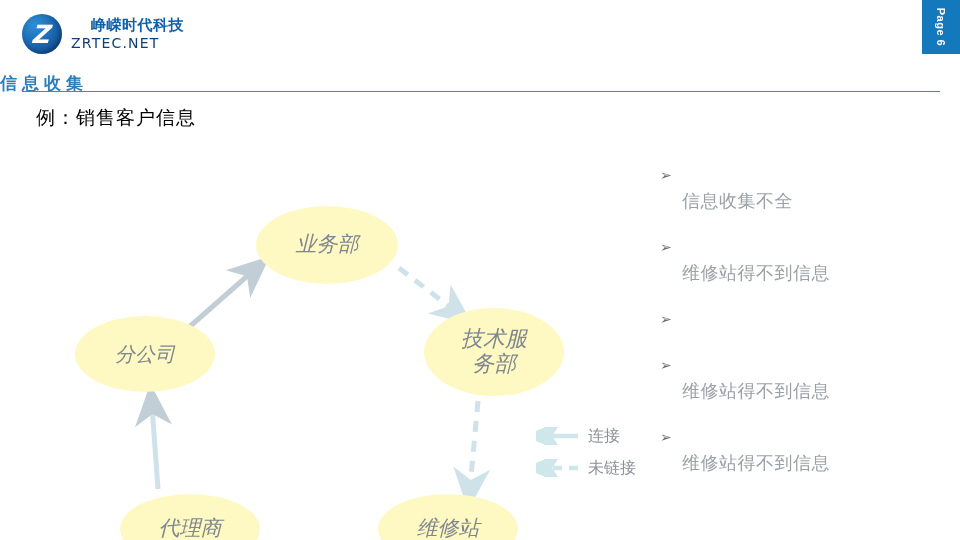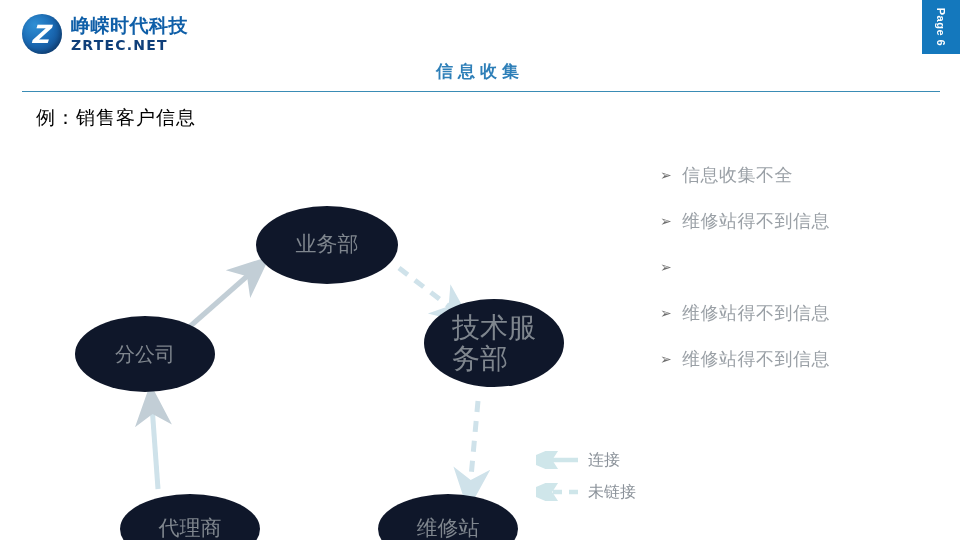--- a/index.html
+++ b/index.html
@@ -53,29 +53,30 @@
     letter-spacing: -1px;
     transform: skewX(-6deg);
   }
   .logo-text {
     display: flex;
     flex-direction: column;
     justify-content: center;
     line-height: 1;
   }
   .logo-cn {
-    font-size: 19px;
+    font-size: 15px;
     font-weight: 700;
     color: #0f5fa8;
     letter-spacing: 0.5px;
     font-family: "DejaVu Sans", sans-serif;
+    margin-left: 20px;
   }
   .logo-en {
     font-size: 14px;
-    font-weight: 700;
+    font-weight: 400;
     color: #0f3f7a;
     letter-spacing: 1.2px;
     margin-top: 3px;
     font-family: "DejaVu Sans", sans-serif;
   }
 
   .page-tab {
     position: absolute;
     right: 0;
     top: 0;
@@ -93,22 +94,21 @@
     letter-spacing: .5px;
     transform: rotate(90deg);
     white-space: nowrap;
     font-family: "Liberation Sans", sans-serif;
   }
 
   .slide-title {
     position: absolute;
     left: 0;
     right: 0;
-    top: 60px;
-    text-align: center;
+    top: 72px;
     font-size: 17px;
     font-weight: 700;
     color: #2e7fb8;
     letter-spacing: 5px;
     font-family: "DejaVu Sans", sans-serif;
   }
   .title-rule {
     position: absolute;
     left: 22px;
     top: 91px;
@@ -136,40 +136,40 @@
     width: 660px;
     height: 410px;
   }
   .diagram svg { display: block; }
 
   .node {
     position: absolute;
     display: flex;
     align-items: center;
     justify-content: center;
-    text-align: left;
+    text-align: center;
     border-radius: 50%;
-    background: #0f172a;
+    background: #fef9c3;
     color: #7f868e;
     font-family: "DejaVu Sans", sans-serif;
     line-height: 1.12;
+    font-style: italic;
   }
   .node-ywb   { left: 256px; top: 110px; width: 142px; height: 78px; font-size: 21px; }
   .node-fgs   { left: 75px;  top: 220px; width: 140px; height: 76px; font-size: 20px; }
-  .node-jsfwb { left: 424px; top: 203px; width: 140px; height: 88px; font-size: 28px; }
+  .node-jsfwb { left: 424px; top: 212px; width: 140px; height: 88px; font-size: 22px; }
   .node-dls   { left: 120px; top: 398px; width: 140px; height: 70px; font-size: 21px; }
   .node-wxz   { left: 378px; top: 398px; width: 140px; height: 70px; font-size: 21px; }
 
   
   .legend {
     position: absolute;
     left: 536px;
     top: 420px;
     width: 130px;
-    margin-top: 24px;
   }
   .legend-row {
     display: flex;
     align-items: center;
     height: 32px;
   }
   .legend-label {
     font-size: 16px;
     color: #8a9199;
     margin-left: 8px;
@@ -195,20 +195,21 @@
     font-size: 14px;
     line-height: 20px;
     font-family: "DejaVu Sans", sans-serif;
   }
   .bullet-text {
     font-size: 18px;
     color: #9aa0a6;
     line-height: 20px;
     letter-spacing: .5px;
     font-family: "DejaVu Sans", sans-serif;
+    margin-top: 26px;
   }
 </style>
 </head>
 <body>
 
 <div class="slide">
 
   <div class="logo-block">
     <div class="logo-mark">
       <div class="zglyph">Z</div>

